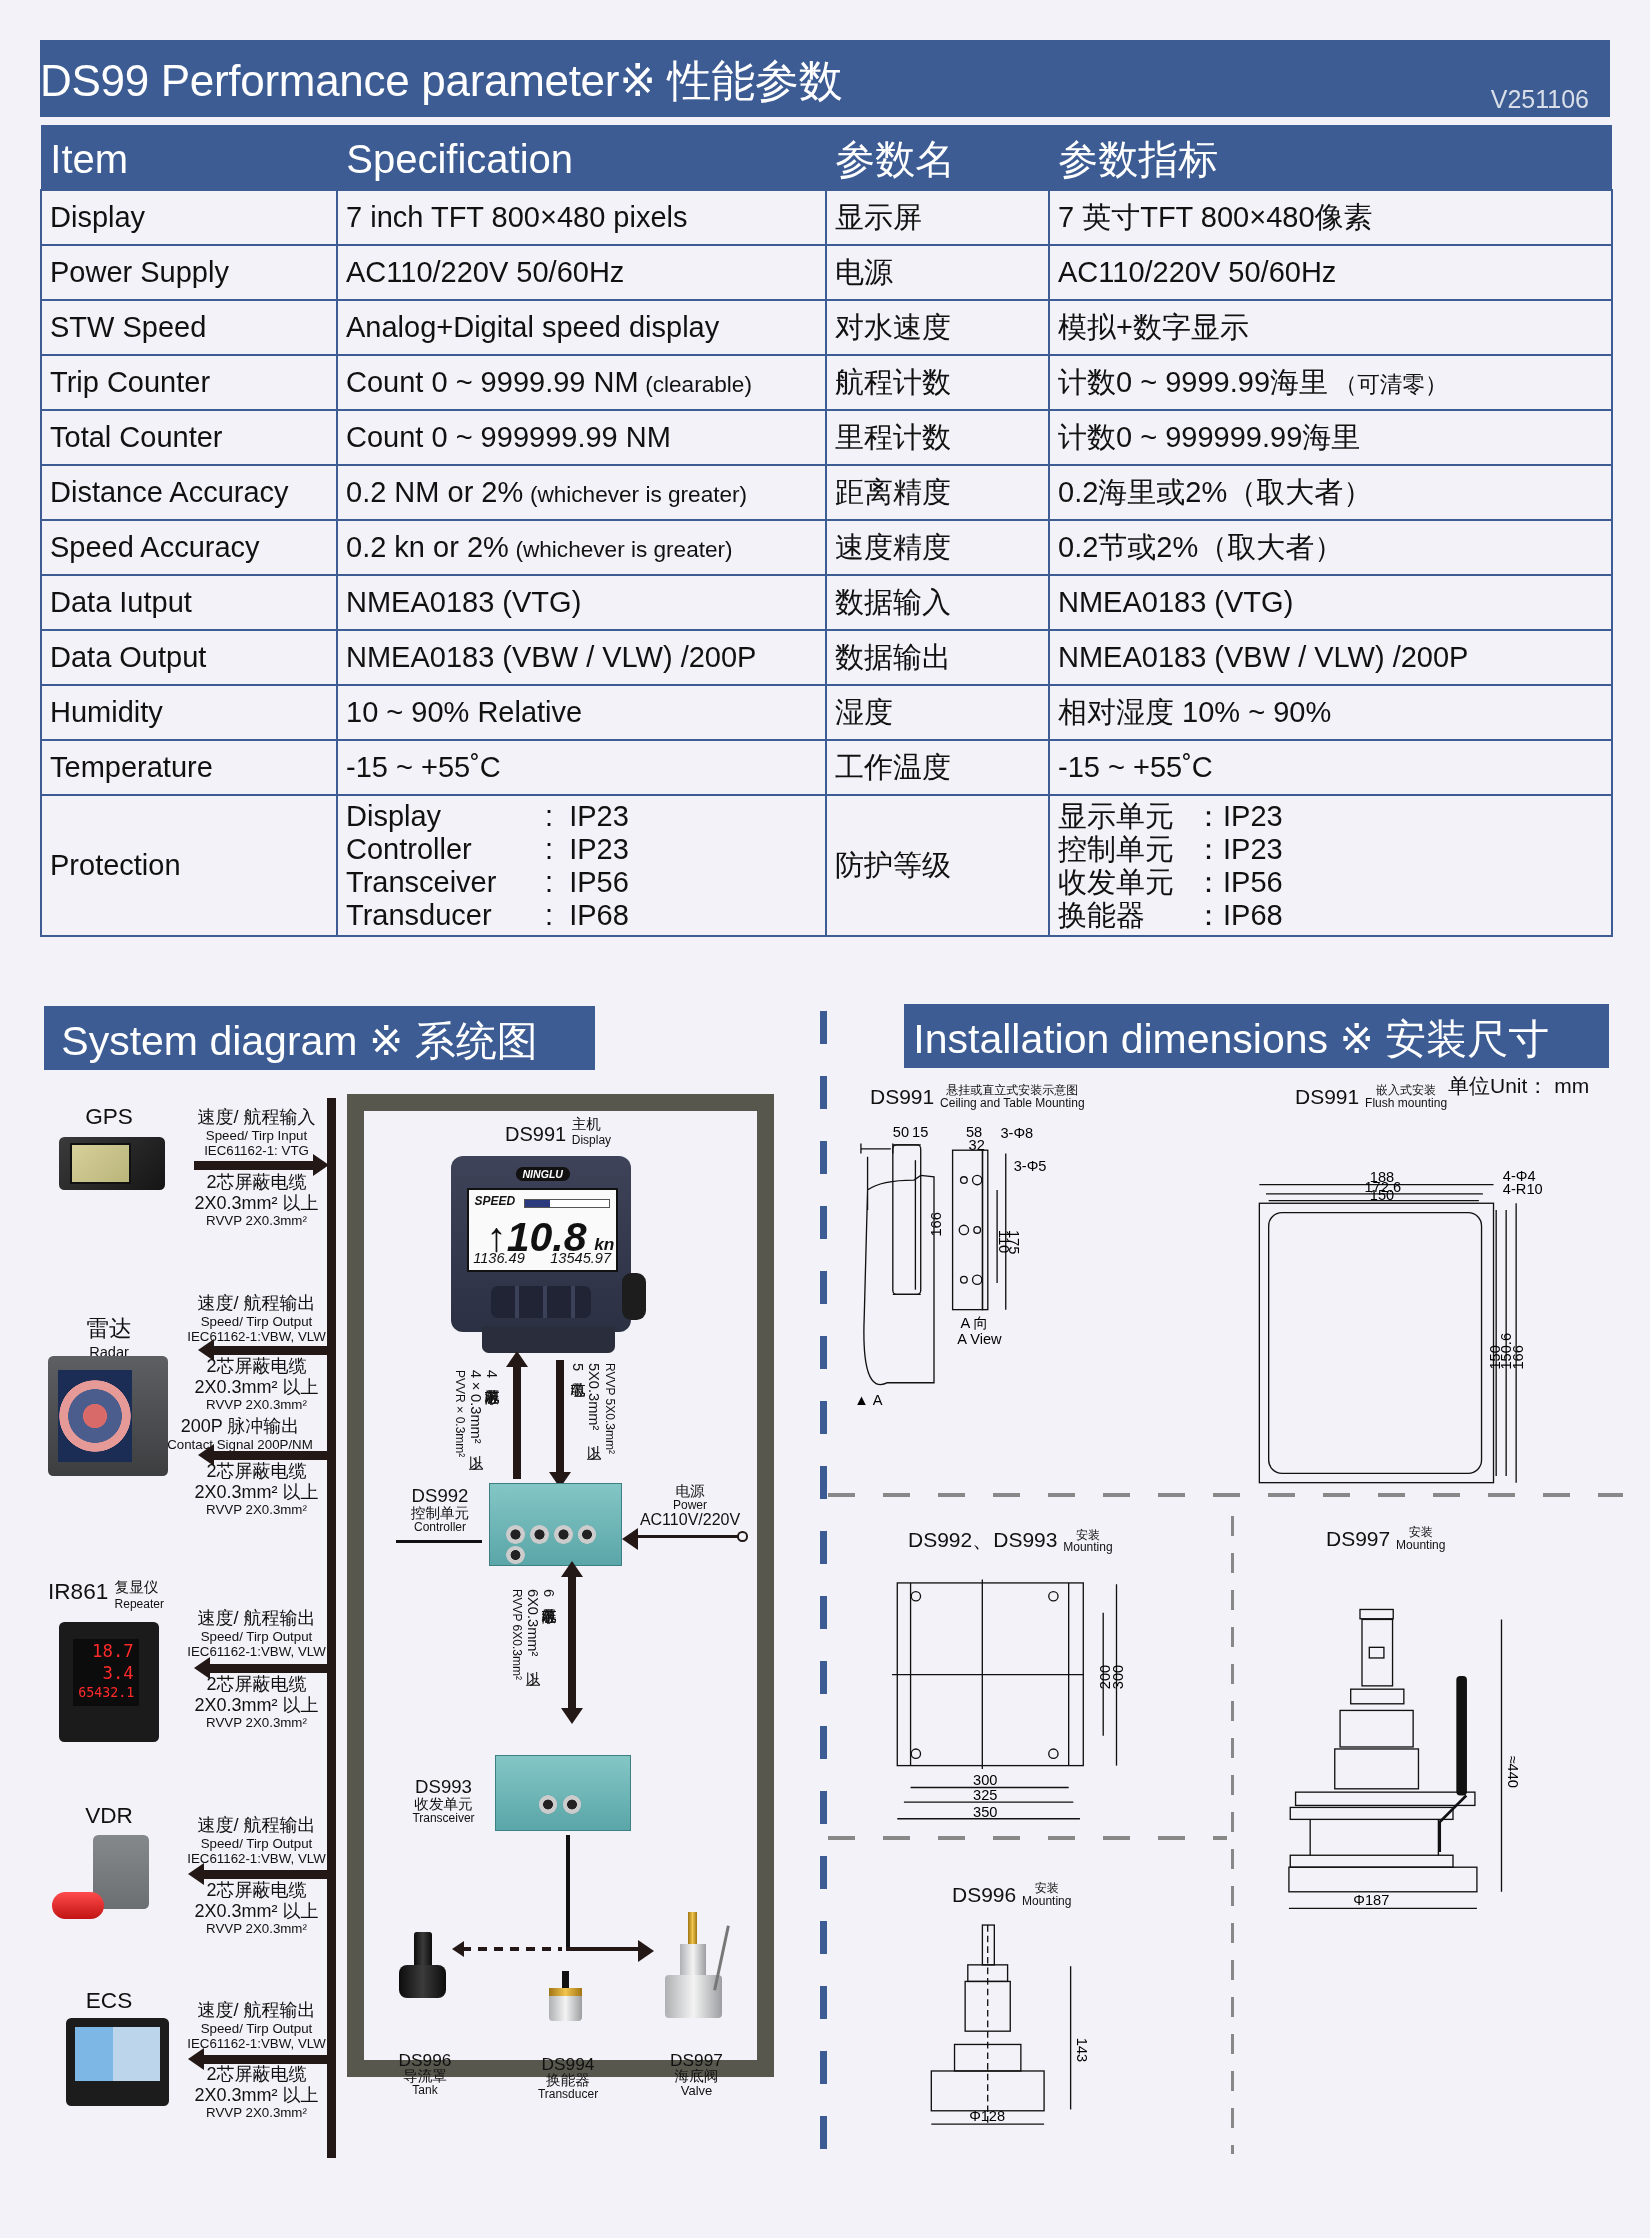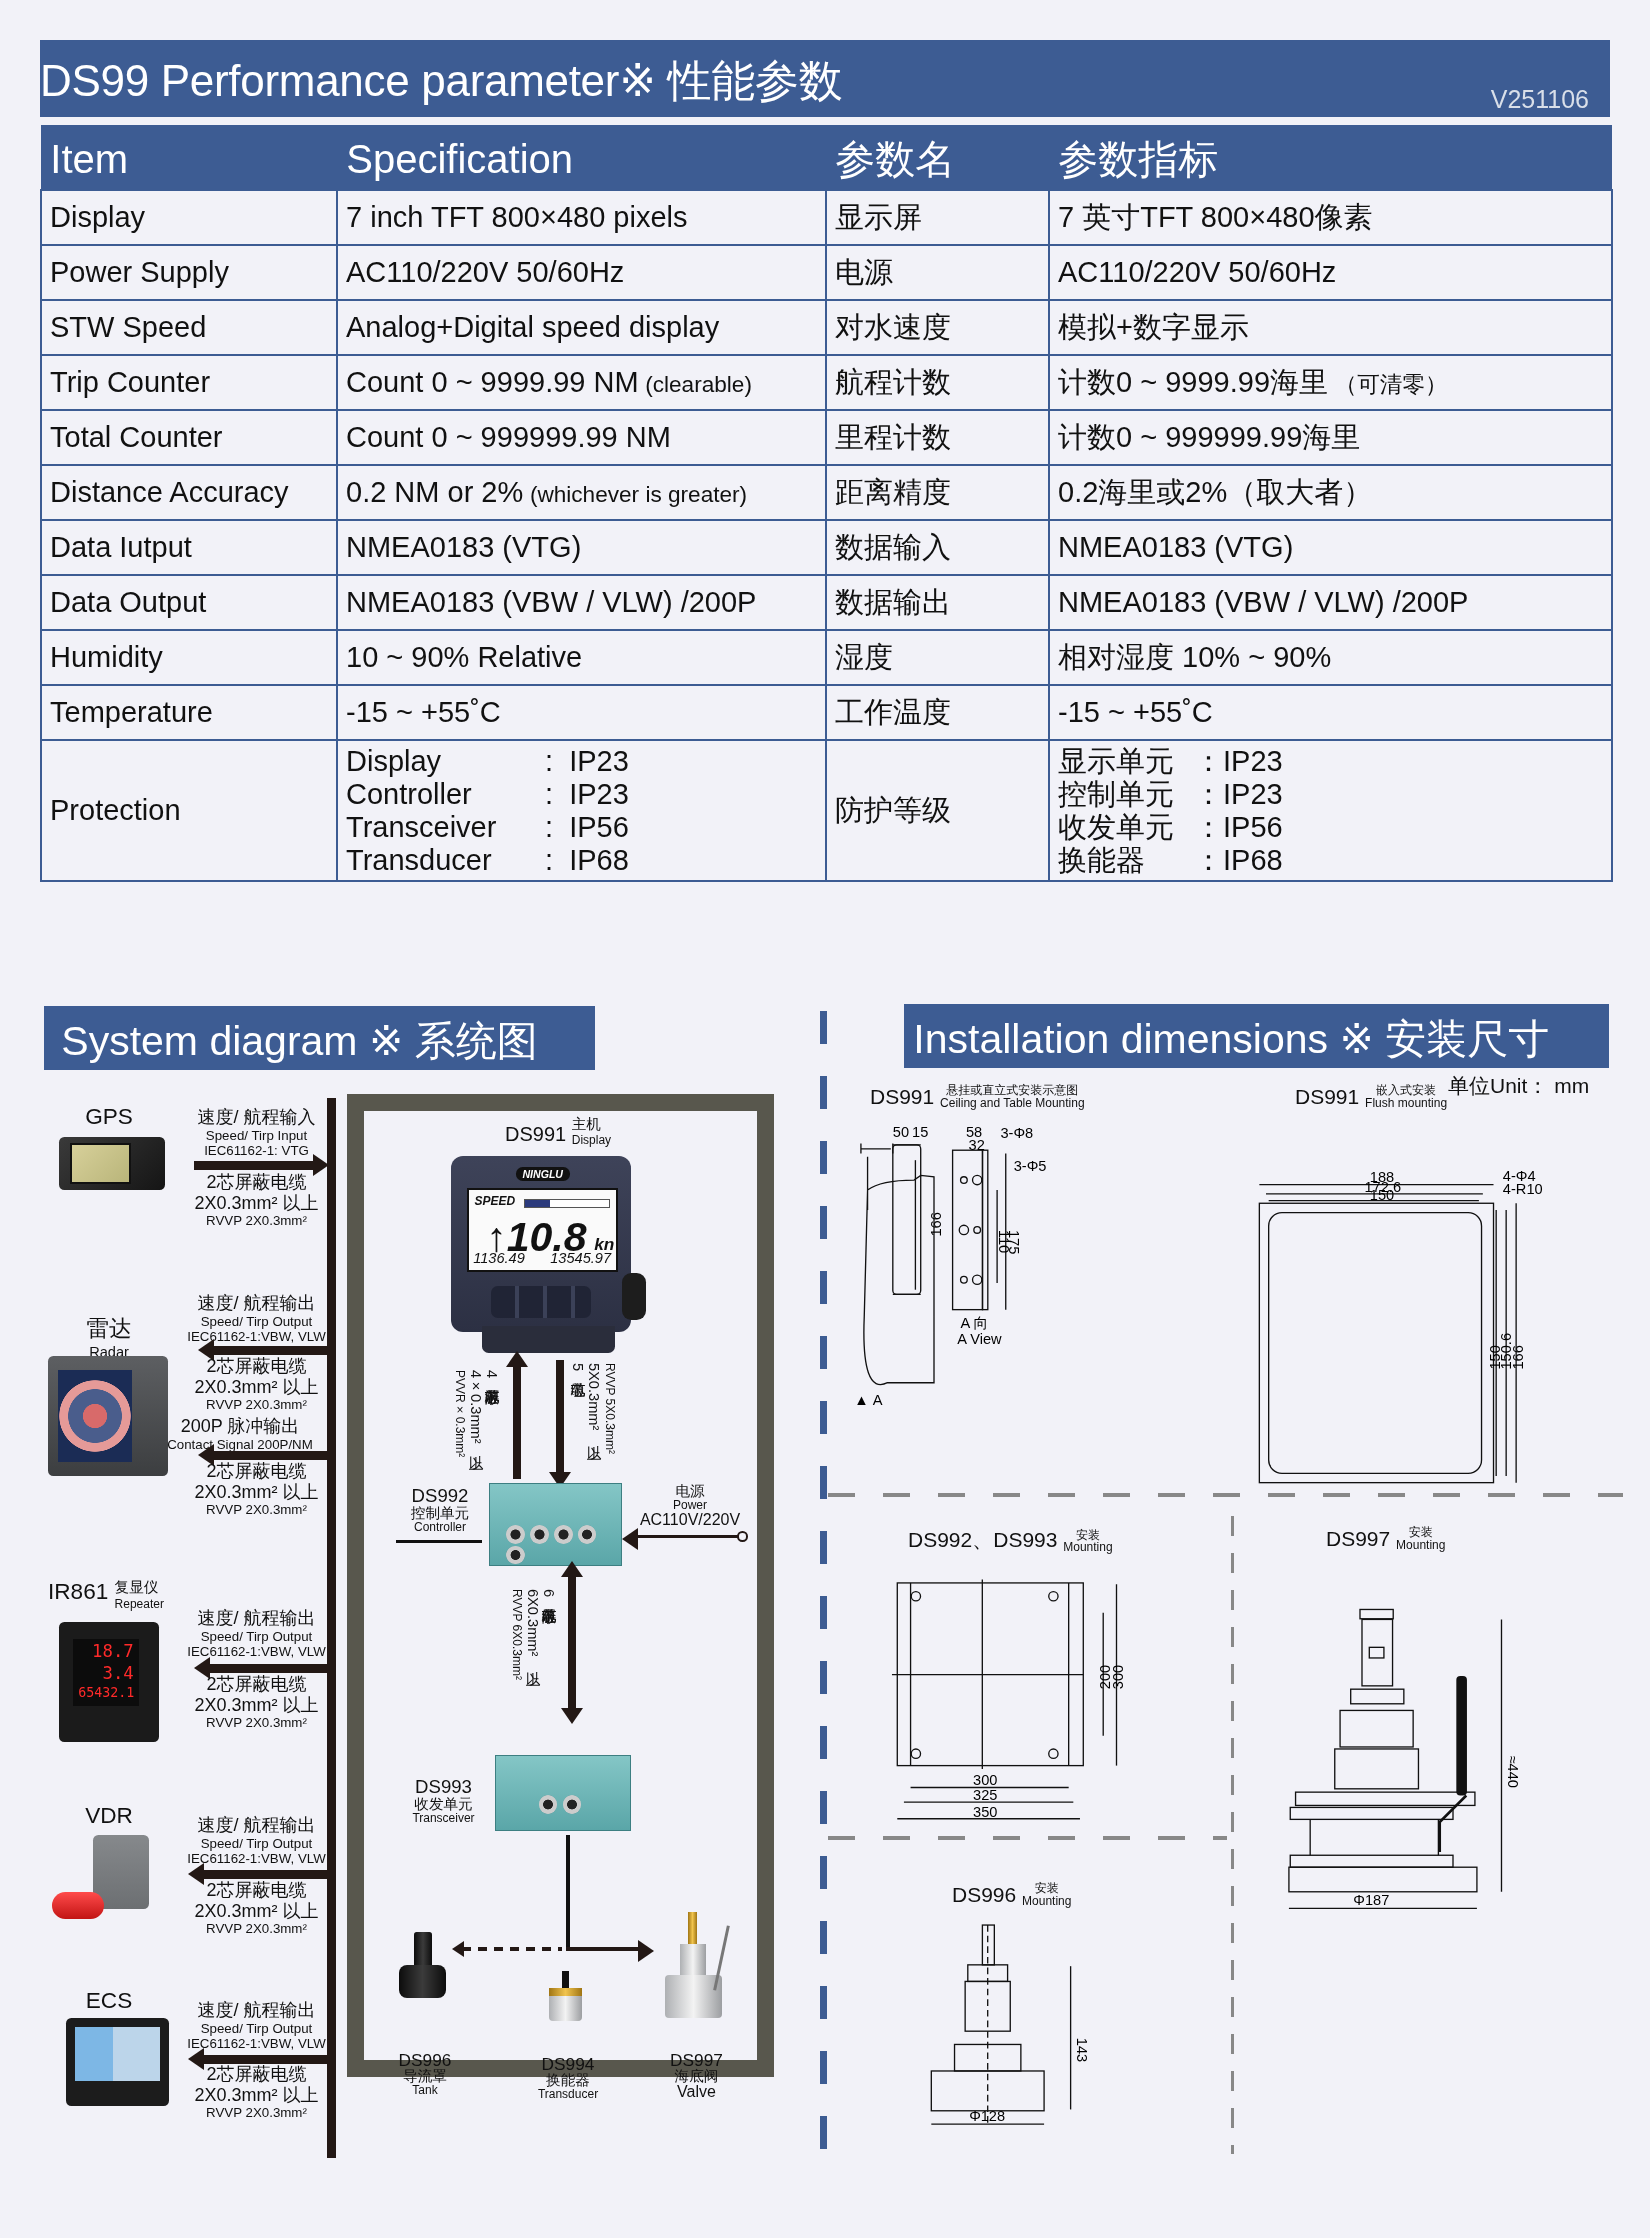--- a/index.html
+++ b/index.html
@@ -145,20 +145,26 @@
         <td><span>里程计数</span></td>
         <td><span>计数0 ~ 999999.99海里</span><span class="note" style="font-size: 22.6px; margin-left: 6.6px;"></span></td>
       </tr>
       <tr>
         <td><span>Distance Accuracy</span></td>
         <td><span>0.2 NM or 2%</span><span class="note" style="font-size: 22.6px; margin-left: 6.6px;">(whichever is greater)</span></td>
         <td><span>距离精度</span></td>
         <td><span>0.2海里或2%（取大者）</span><span class="note" style="font-size: 22.6px; margin-left: 6.6px;"></span></td>
       </tr>
       <tr>
+        <td><span>Speed Accuracy</span></td>
+        <td><span>0.2 kn or 2%</span><span class="note" style="font-size: 22.6px; margin-left: 6.6px;">(whichever is greater)</span></td>
+        <td><span>速度精度</span></td>
+        <td><span>0.2节或2%（取大者）</span><span class="note" style="font-size: 22.6px; margin-left: 6.6px;"></span></td>
+      </tr>
+      <tr>
         <td><span>Data Iutput</span></td>
         <td><span>NMEA0183 (VTG)</span><span class="note" style="font-size: 22.6px; margin-left: 6.6px;"></span></td>
         <td><span>数据输入</span></td>
         <td><span>NMEA0183 (VTG)</span><span class="note" style="font-size: 22.6px; margin-left: 6.6px;"></span></td>
       </tr>
       <tr>
         <td><span>Data Output</span></td>
         <td><span>NMEA0183  (VBW / VLW) /200P</span><span class="note" style="font-size: 22.6px; margin-left: 6.6px;"></span></td>
         <td><span>数据输出</span></td>
         <td><span>NMEA0183  (VBW / VLW) /200P</span><span class="note" style="font-size: 22.6px; margin-left: 6.6px;"></span></td>
@@ -397,21 +403,21 @@
   <div style="font-size:12px;">Tank</div>
 </div>
 <div class="abs dev-label" style="left:525px;top:2055px;width:86px;font-size:17.3px;line-height:1.05;">
   <div>DS994</div>
   <div style="font-size:14.6px;">换能器</div>
   <div style="font-size:12px;">Transducer</div>
 </div>
 <div class="abs dev-label" style="left:660px;top:2051px;width:73px;font-size:17.3px;line-height:1.05;">
   <div>DS997</div>
   <div style="font-size:14.6px;">海底阀</div>
-  <div style="font-size:16px;">Valve</div>
+  <div style="font-size:13px;">Valve</div>
 </div>
 
 <div class="abs hdash" style="left:828px;top:1493px;width:795px;"></div>
 <div class="abs hdash" style="left:828px;top:1836px;width:399px;"></div>
 <div class="abs vdash" style="left:1231px;top:1516px;height:638px;"></div>
 
 <div class="abs dim-title" style="left:870px;top:1084px;">
   <span>DS991</span>
   <span class="sub"><span>悬挂或直立式安装示意图</span><br><span>Ceiling and Table Mounting</span></span>
 </div>

